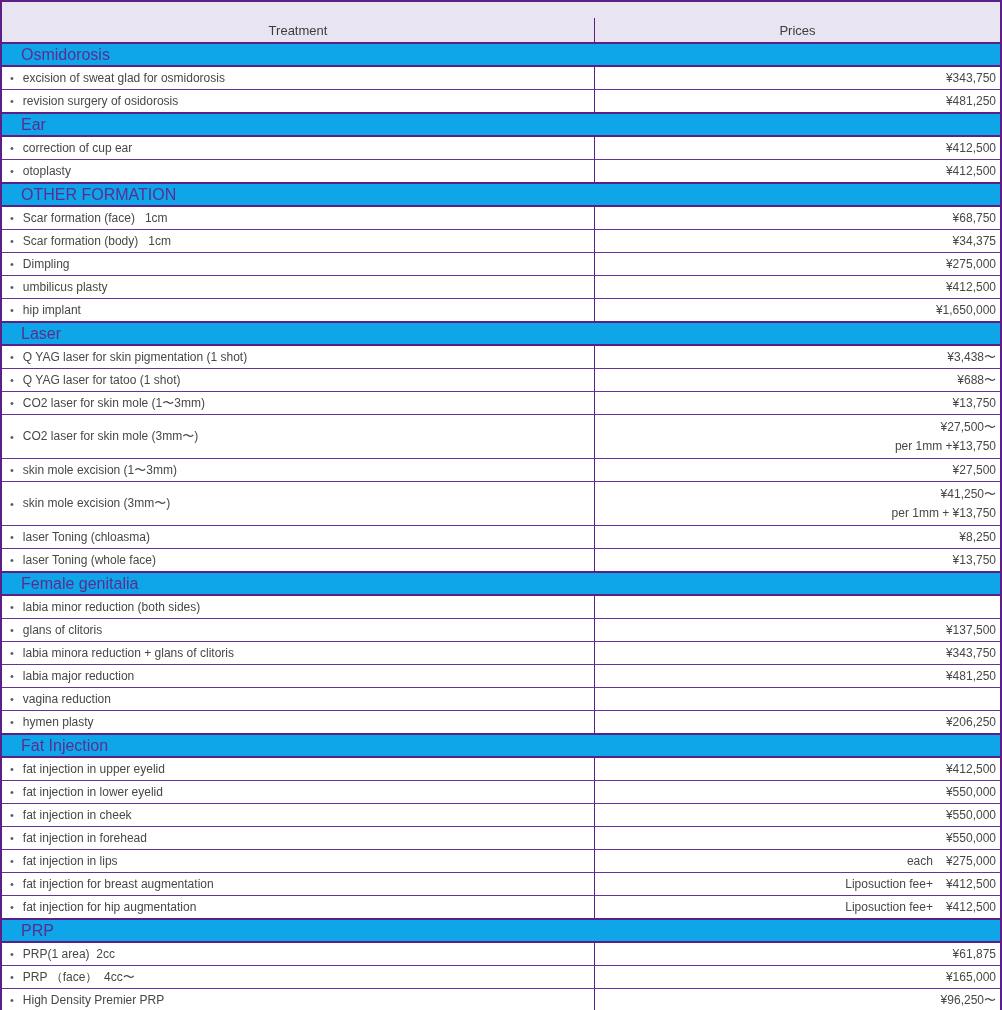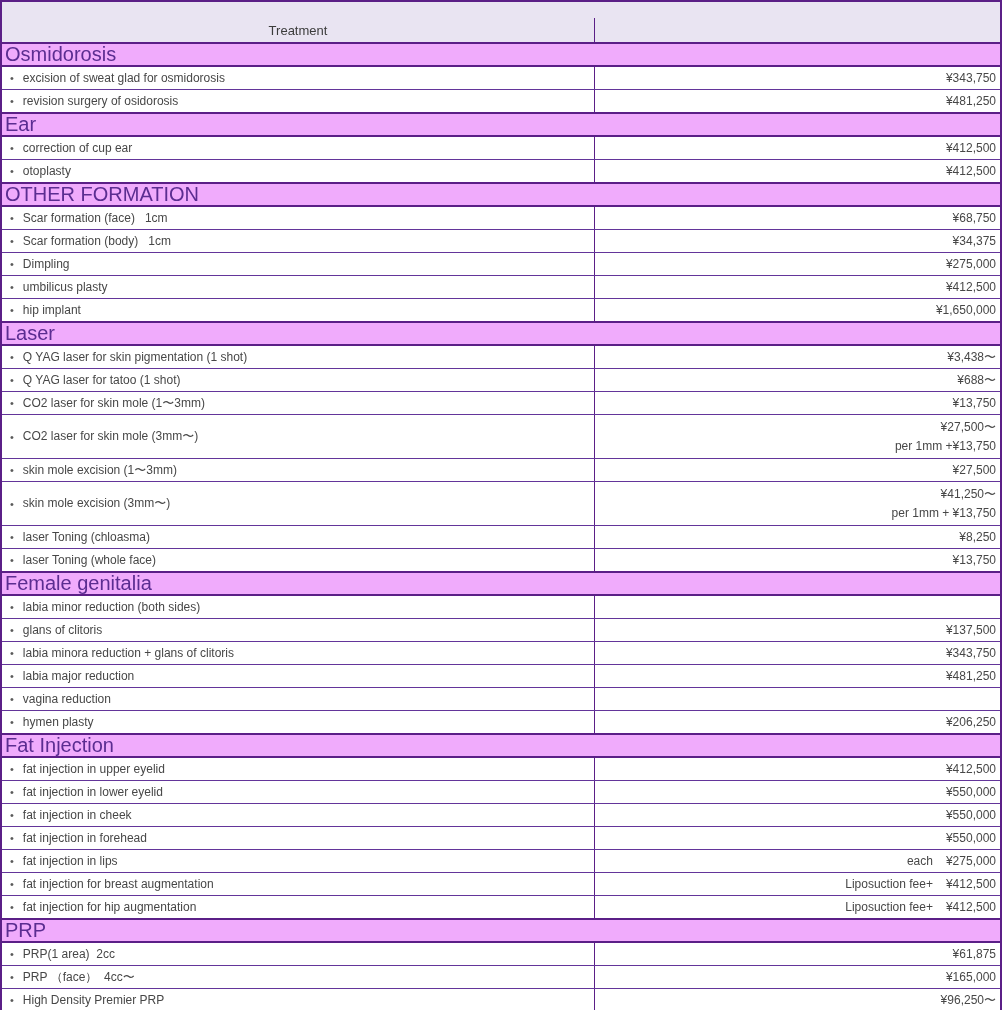--- a/index.html
+++ b/index.html
@@ -41,26 +41,26 @@
     border-right: 1px solid var(--border);
   }
   .header-cell.col-prices { flex: 1; }
 
   .section { border-bottom: 2px solid var(--border); }
   .section:last-child { border-bottom: none; }
   .section-title {
     height: 21px;
     display: flex;
     align-items: center;
-    padding-left: 3px;
+    padding-left: 19px;
     color: var(--section-text);
-    font-size: 20px;
+    font-size: 16px;
     letter-spacing: 0px;
     border-bottom: 2px solid var(--border);
-    background: #f0abfc;
+    background: #0ea5e9;
   }
   .data-row { display: flex; min-height: 22px; }
   .data-row.tall { min-height: 43px; }
   .data-row + .data-row { border-top: 1px solid var(--sep); }
 
   .cell-treatment {
     width: 593px;
     box-sizing: border-box;
     border-right: 1px solid var(--border);
     display: flex;
@@ -94,20 +94,21 @@
     line-height: 19px;
     white-space: pre-wrap;
   }
 </style>
 </head>
 <body>
 
 <div class="price-table">
   <div class="header-row">
     <div class="header-cell col-treatment">Treatment</div>
+    <div class="header-cell col-prices">Prices</div>
   </div>
   <div id="table-body">
       <div class="section">
         <div class="section-title">Osmidorosis</div>
         <div class="data-row">
           <div class="cell-treatment"><span class="bullet">•</span><span>excision of sweat glad for osmidorosis</span></div>
           <div class="cell-price">
             <div class="price-line"><span class="price-amount">¥343,750</span></div>
           </div>
         </div>

